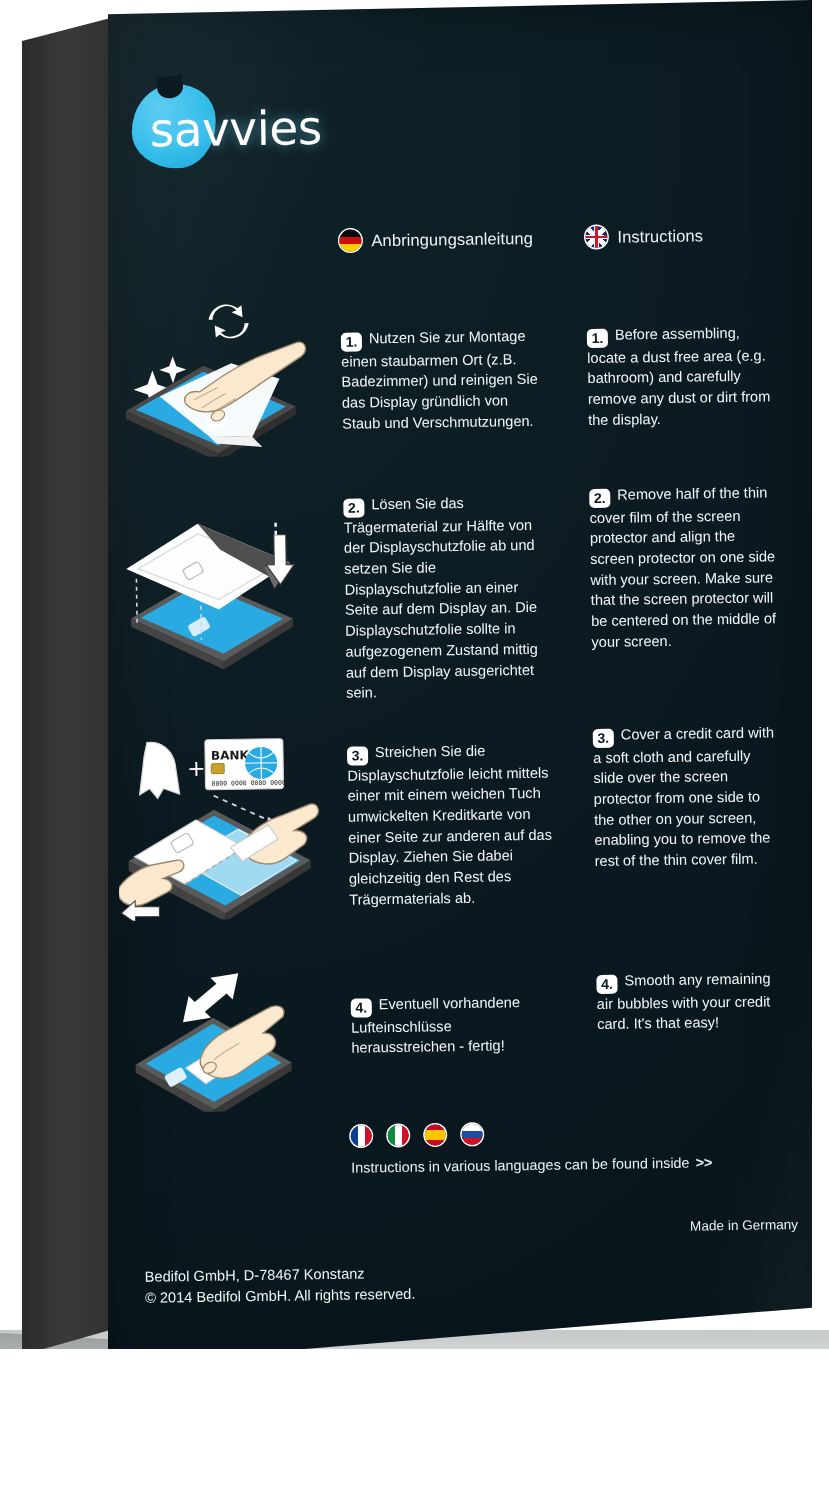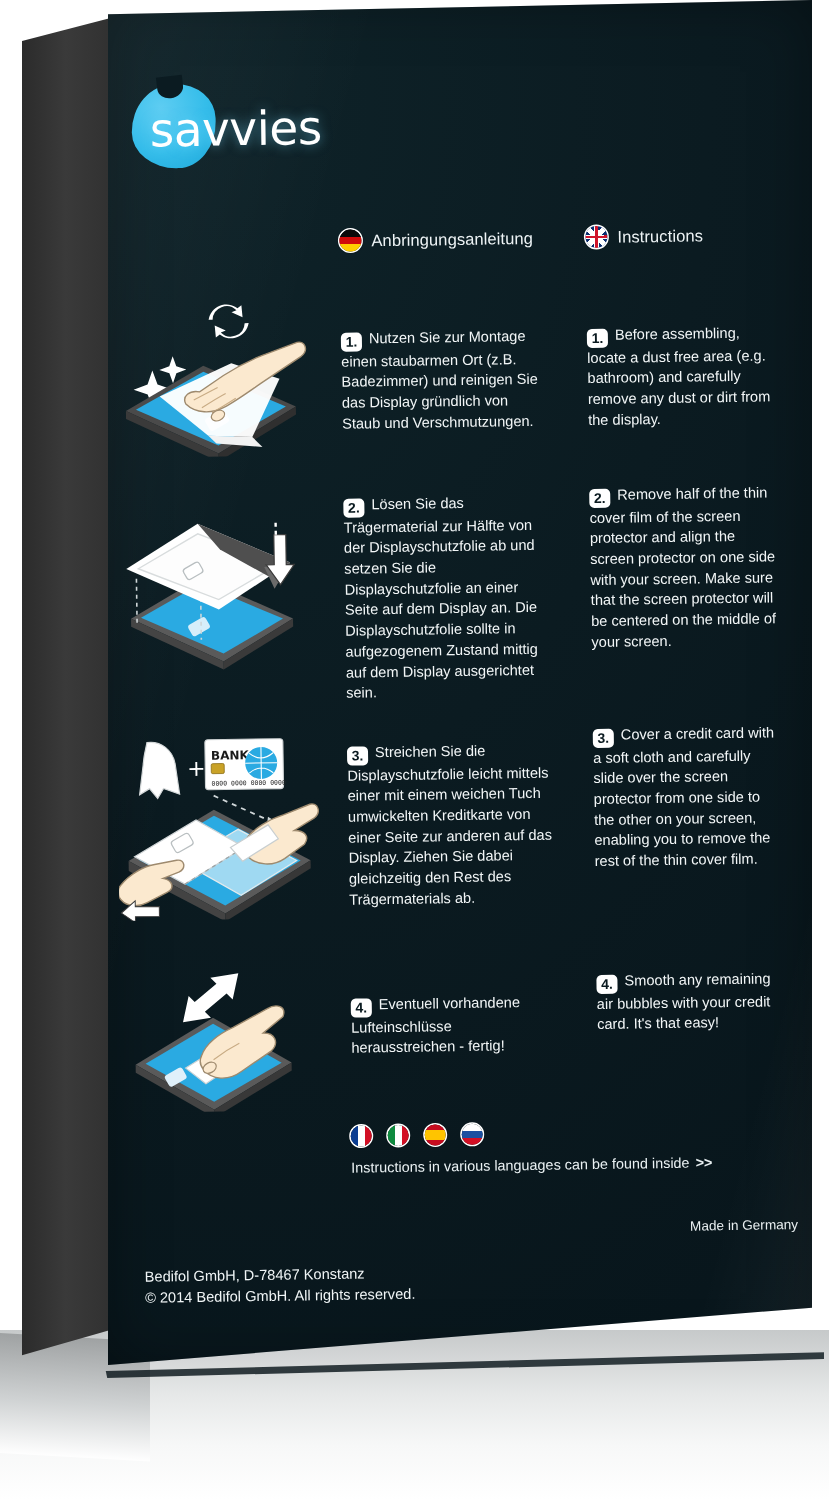--- a/index.html
+++ b/index.html
@@ -2,21 +2,21 @@
 <html><head>
 <meta charset="utf-8">
 <style>
   html,body{margin:0;padding:0;}
   body{
     width:829px;height:1500px;
     background:#ffffff;
     font-family:"Liberation Sans", sans-serif;
     overflow:hidden;
   }
-  #stage{position:relative;width:829px;height:1500px;overflow:hidden;background:#fff;}
+  #stage{position:relative;width:829px;height:1349px;overflow:hidden;background:#fff;}
 
   
   .floor{
     position:absolute;left:0;top:1330px;width:829px;height:170px;
     background:linear-gradient(to bottom,#c6c9ca 0%,#e6e8e8 38%,#f7f8f8 68%,#ffffff 100%);
   }
   .floor-shadow{
     position:absolute;left:0px;top:1333px;width:150px;height:120px;
     background:linear-gradient(to bottom,#9a9d9e 0%,#cdd0d1 55%,#ffffff 100%);
     transform:skewY(3.2deg);transform-origin:left top;opacity:.9;

